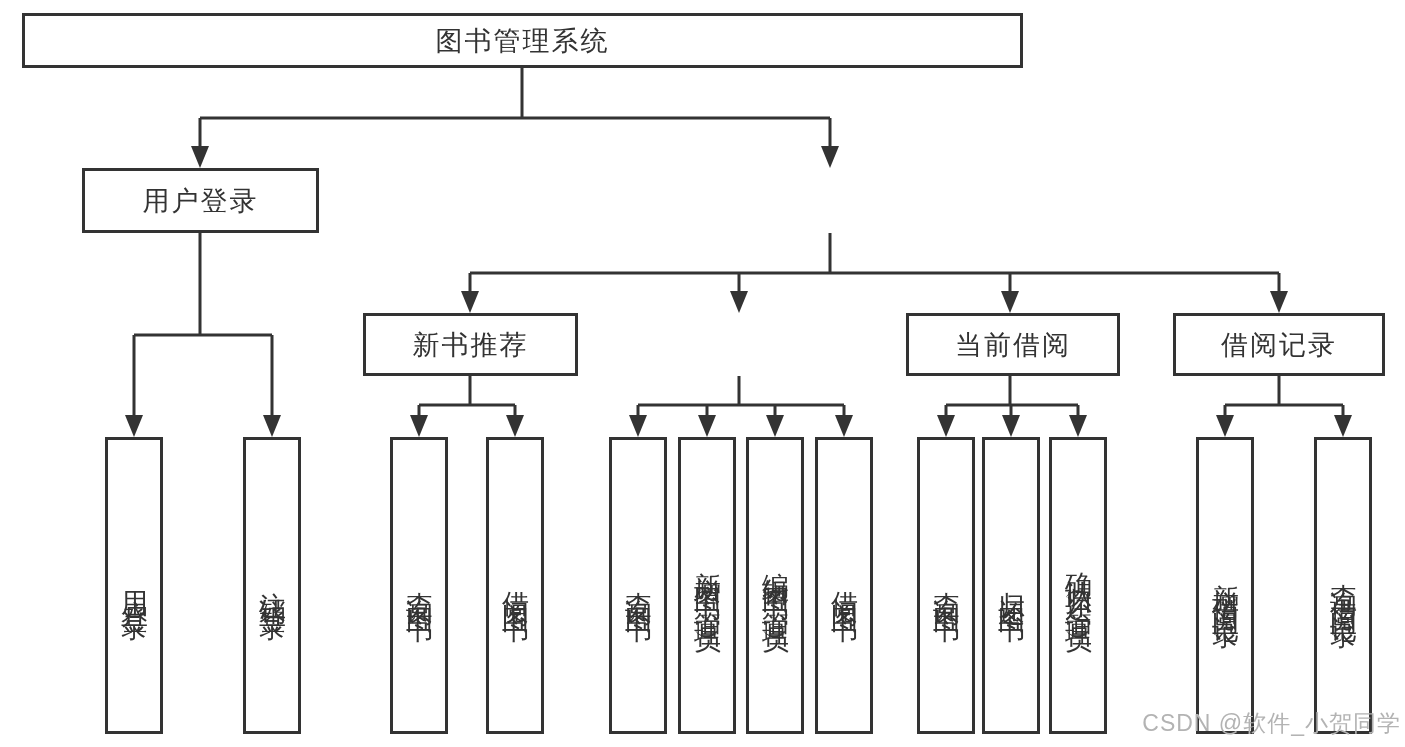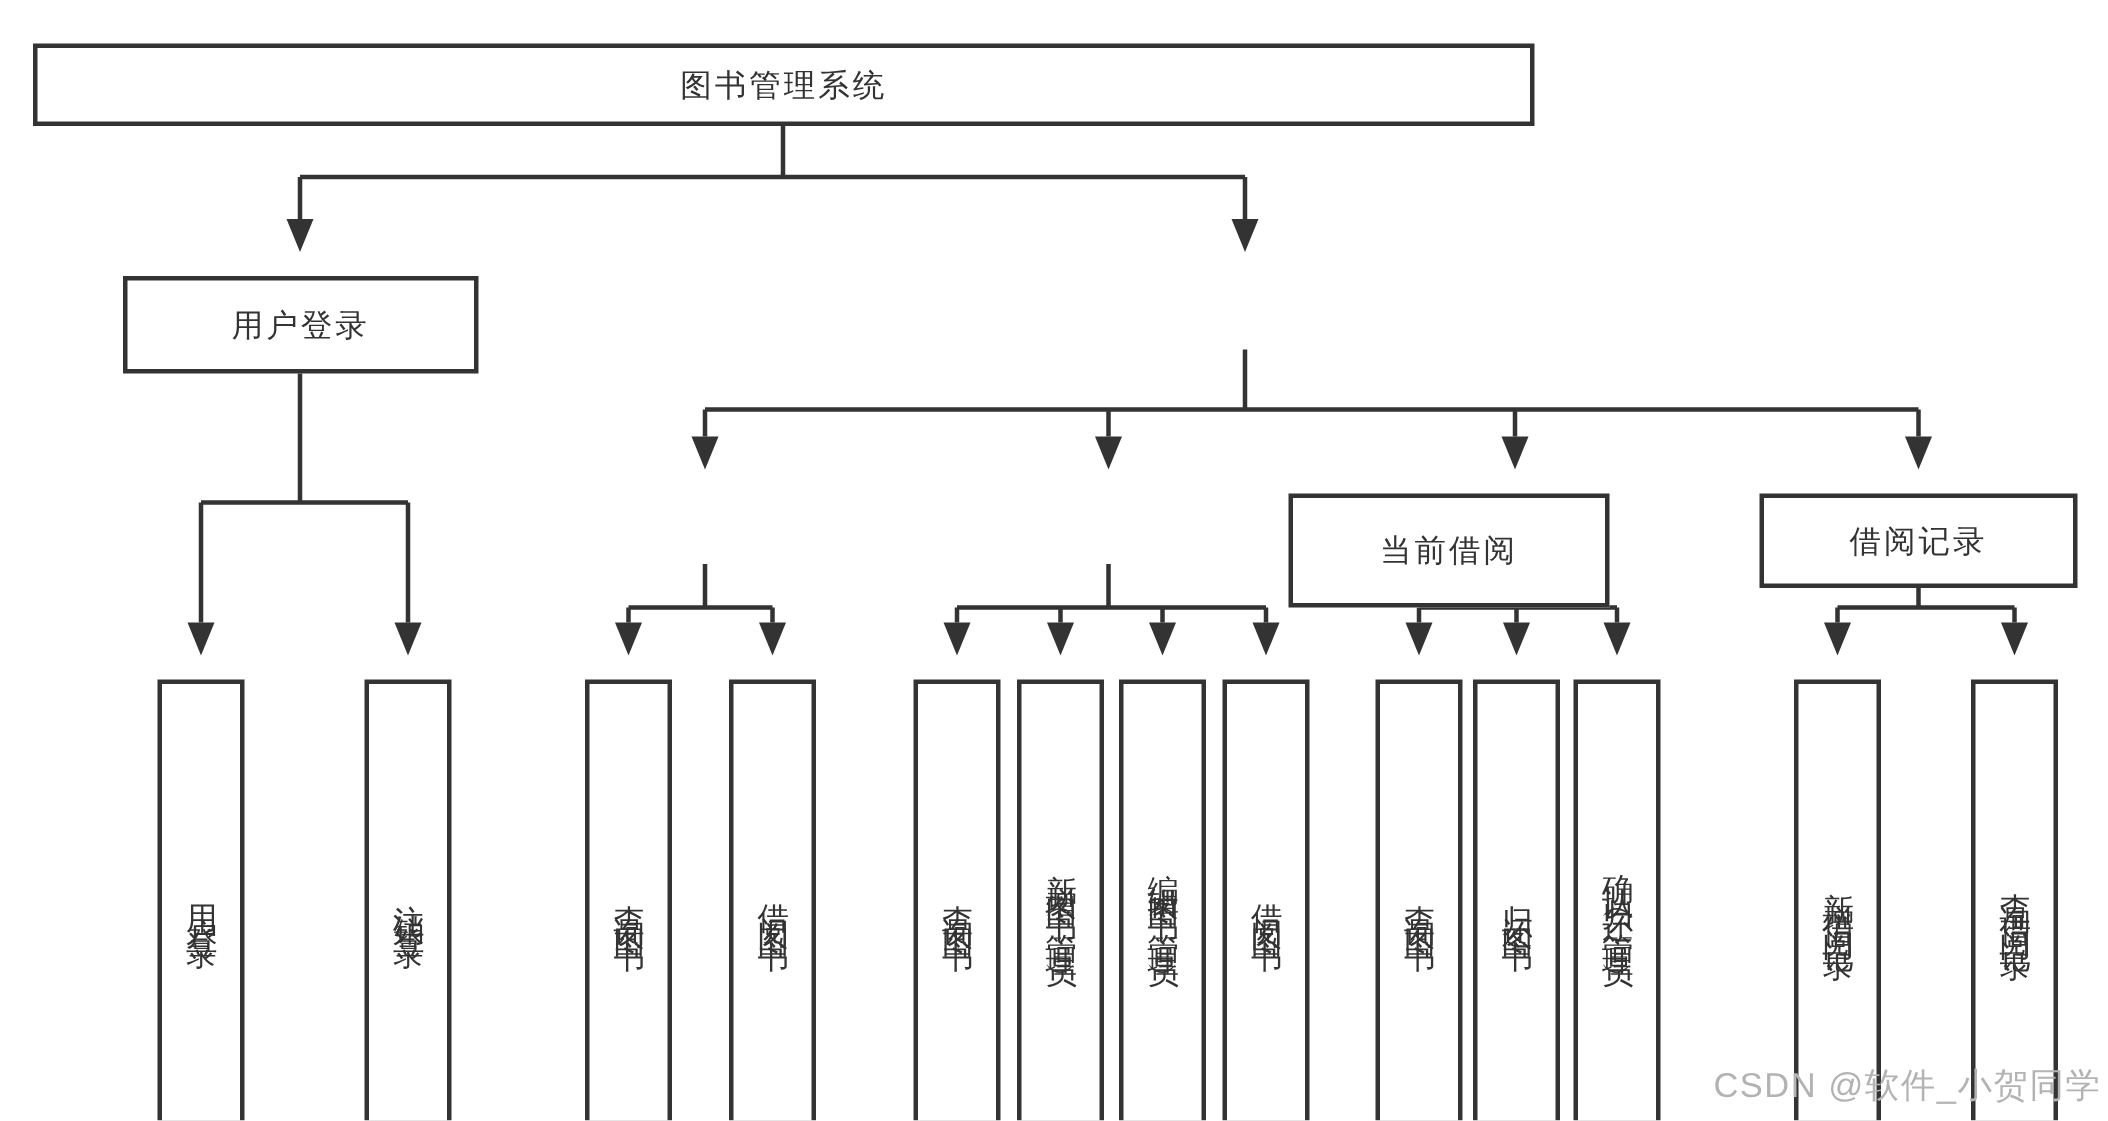--- a/index.html
+++ b/index.html
@@ -19,22 +19,21 @@
   .stage svg{position:absolute;left:0;top:0;}
   .box{
     position:absolute;
     box-sizing:border-box;
     background:#ffffff;
     border:3px solid var(--line);
     color:var(--text);
     display:flex;
     align-items:center;
     justify-content:center;
-    font-size:21px;
-    margin-top:16px;
+    font-size:27px;
   }
   .box.h{letter-spacing:2px;white-space:nowrap;}
   .box.v{
     writing-mode:vertical-rl;
     text-orientation:mixed;
     letter-spacing:8px;
     line-height:1;
   }
   .watermark{
     position:absolute;
@@ -89,21 +88,22 @@
       <polygon points="1069,415 1087,415 1078,437"></polygon>
       <polygon points="1216,415 1234,415 1225,437"></polygon>
       <polygon points="1334,415 1352,415 1343,437"></polygon>
     </g>
   </svg>
 
   <div class="box h" style="left:22px;top:13px;width:1001px;height:55px;">图书管理系统</div>
 
   <div class="box h" style="left:82px;top:168px;width:237px;height:65px;">用户登录</div>
 
-  <div class="box h" style="left:859px;top:313px;width:214px;height:76px;">当前借阅</div>
+  <div class="box h" style="left:363px;top:313px;width:215px;height:63px;">新书推荐</div>
+  <div class="box h" style="left:906px;top:313px;width:214px;height:63px;">当前借阅</div>
   <div class="box h" style="left:1173px;top:313px;width:212px;height:63px;">借阅记录</div>
 
   <div class="box v" style="left:105px;top:437px;width:58px;height:297px;">用户登录</div>
   <div class="box v" style="left:243px;top:437px;width:58px;height:297px;">注销登录</div>
 
   <div class="box v" style="left:390px;top:437px;width:58px;height:297px;">查询图书</div>
   <div class="box v" style="left:486px;top:437px;width:58px;height:297px;">借阅图书</div>
 
   <div class="box v" style="left:609px;top:437px;width:58px;height:297px;">查询图书</div>
   <div class="box v" style="left:678px;top:437px;width:58px;height:297px;">新增图书（管理员）</div>

